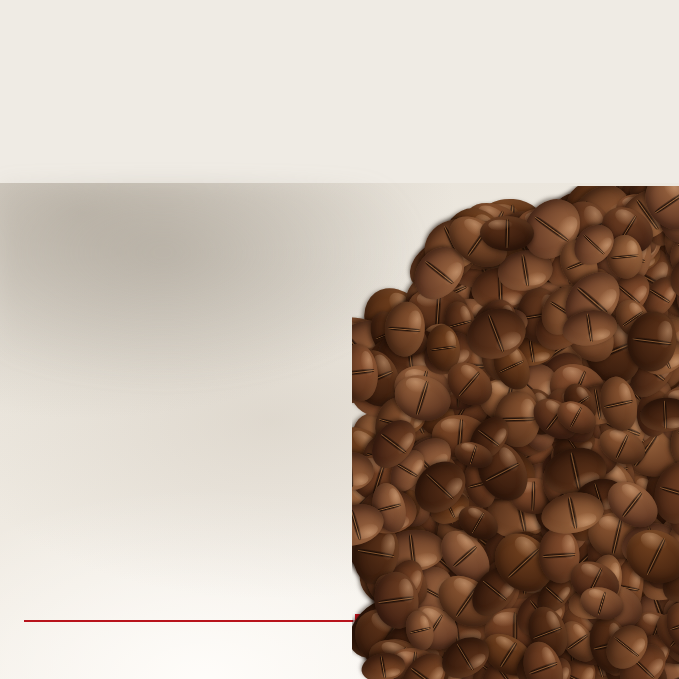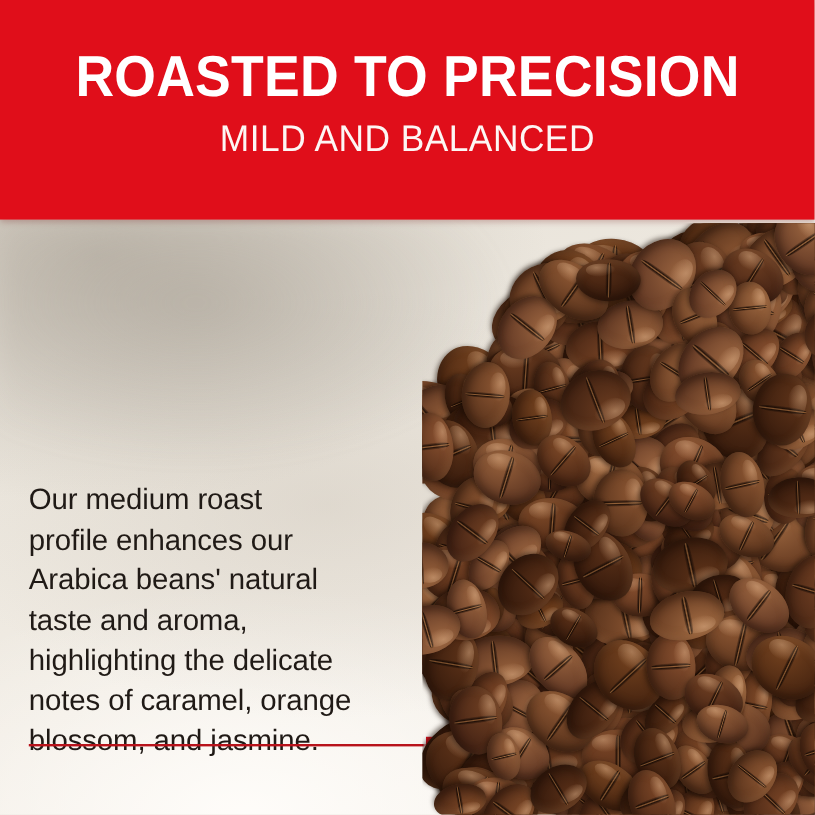--- a/index.html
+++ b/index.html
@@ -729,29 +729,18 @@
       <div class="bean" style="left: 189.284px; top: 306.721px; width: 62.9858px; height: 40.0425px; transform: rotate(168.3deg); background: radial-gradient(at 34% 26%, rgb(160, 106, 66) 0%, rgb(99, 56, 31) 78%, rgb(42, 19, 8) 100%); z-index: 922;"></div>
       <div class="bean" style="left: 316.405px; top: -22.567px; width: 61.0153px; height: 49.4493px; transform: rotate(149.6deg); background: radial-gradient(at 34% 26%, rgb(138, 81, 48) 0%, rgb(81, 44, 24) 78%, rgb(42, 19, 8) 100%); z-index: 923;"></div>
       <div class="bean" style="left: 114.006px; top: 122.889px; width: 60.0728px; height: 49.0646px; transform: rotate(159deg); background: radial-gradient(at 34% 26%, rgb(107, 60, 32) 0%, rgb(62, 32, 17) 78%, rgb(42, 19, 8) 100%); z-index: 924;"></div>
       <div class="bean" style="left: 289.394px; top: -5.75538px; width: 57.7884px; height: 45.1181px; transform: rotate(55.7deg); background: radial-gradient(at 34% 26%, rgb(155, 101, 64) 0%, rgb(94, 53, 34) 78%, rgb(42, 19, 8) 100%); z-index: 925;"></div>
       <div class="bean" style="left: 287.997px; top: 211.754px; width: 51.0506px; height: 33.6917px; transform: rotate(177.6deg); background: radial-gradient(at 34% 26%, rgb(90, 48, 24) 0%, rgb(50, 24, 11) 78%, rgb(42, 19, 8) 100%); z-index: 926;"></div>
       <div class="bean" style="left: 239.333px; top: 200.455px; width: 55.1872px; height: 35.9739px; transform: rotate(77.6deg); background: radial-gradient(at 34% 26%, rgb(141, 87, 51) 0%, rgb(85, 48, 26) 78%, rgb(42, 19, 8) 100%); z-index: 927;"></div>
       <div class="bean" style="left: 252.514px; top: 299.166px; width: 54.6313px; height: 38.9973px; transform: rotate(37.5deg); background: radial-gradient(at 34% 26%, rgb(155, 101, 64) 0%, rgb(94, 53, 34) 78%, rgb(42, 19, 8) 100%); z-index: 928;"></div>
       <div class="bean" style="left: 269.66px; top: 130.839px; width: 60.0456px; height: 48.6365px; transform: rotate(97.3deg); background: radial-gradient(at 34% 26%, rgb(94, 51, 25) 0%, rgb(53, 26, 12) 78%, rgb(42, 19, 8) 100%); z-index: 929;"></div>
     </div>
 
-  <div class="header-band">
-    <div class="title">ROASTED TO PRECISION</div>
-    <div class="subtitle">MILD AND BALANCED</div>
-  </div>
-
-  <div class="body-copy">Our medium roast
-profile enhances our
-Arabica beans' natural
-taste and aroma,
-highlighting the delicate
-notes of caramel, orange
-blossom, and jasmine.</div>
+
 
   <div class="accent-rule"></div>
   <div class="accent-square"></div>
 
 </div>
 
 </body></html>

